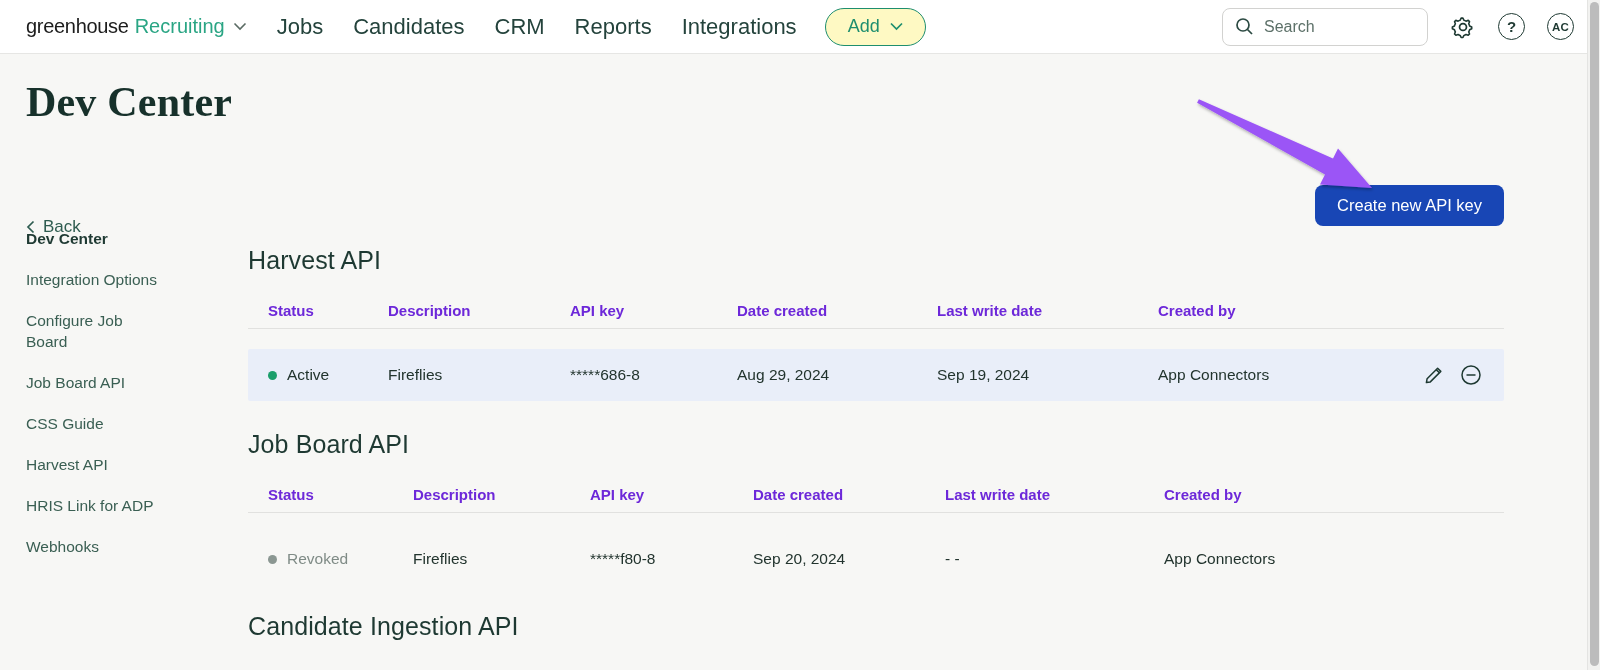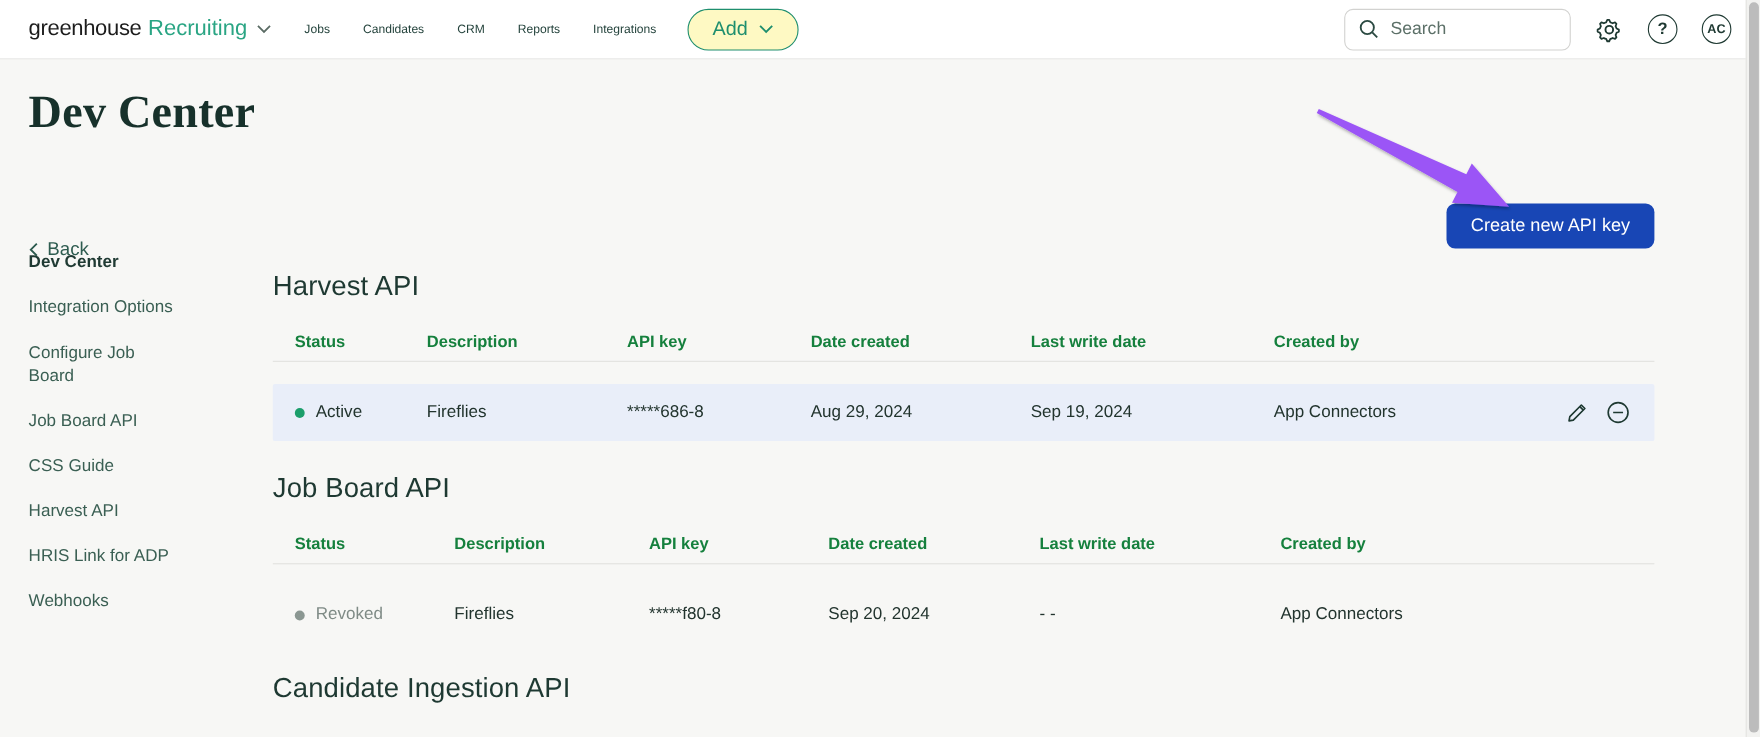--- a/index.html
+++ b/index.html
@@ -8,21 +8,21 @@
   .canvas { position:relative; width:1600px; height:670px; overflow:hidden; }
 
   
   .topbar { position:absolute; top:0; left:0; width:1600px; height:54px; background:#ffffff;
             border-bottom:1px solid #e6e6e4; display:flex; align-items:center; padding:0 26px; z-index:5; }
   .logo { display:flex; align-items:center; cursor:pointer; }
   .logo .brand { font-size:20px; font-weight:500; color:#1c1c1c; letter-spacing:-0.3px; }
   .logo .product { font-size:20px; font-weight:400; color:#2aa584; margin-left:6px; }
   .logo svg { margin-left:8px; }
   .main-nav { display:flex; align-items:center; gap:30px; margin-left:30px; }
-  .nav-item { font-size:11px; color:#24433c; cursor:pointer; white-space:nowrap; }
+  .nav-item { font-size:22px; color:#24433c; cursor:pointer; white-space:nowrap; }
   .add-btn { display:flex; align-items:center; gap:10px; margin-left:28px; height:38px; padding:0 22px;
              border:1.5px solid #1e8e6e; border-radius:19px; background:#fef9c3; color:#1e8e6e;
              font-size:18px; font-family:inherit; cursor:pointer; }
   .tb-right { margin-left:auto; display:flex; align-items:center; gap:22px; }
   .search-box { display:flex; align-items:center; width:206px; height:38px; border:1px solid #d2d2d0;
                 border-radius:8px; background:#fff; padding:0 12px; }
   .search-box input { border:none; outline:none; width:140px; font-size:16px; color:#1e3932;
                       font-family:inherit; background:transparent; margin-left:10px; }
   .search-box input::placeholder { color:#5c7068; }
   .icon-btn { display:flex; align-items:center; justify-content:center; cursor:pointer; }
@@ -49,21 +49,21 @@
                 background:#1846b5; color:#ffffff; border:none; border-radius:8px;
                 font-size:16.5px; font-weight:500; font-family:inherit; cursor:pointer; z-index:3; }
 
   
   .section { position:absolute; left:248px; right:96px; }
   .sec-harvest { top:246px; }
   .sec-job_board { top:430px; }
   .sec-candidate_ingestion { top:612px; }
   .section h2 { font-size:25px; font-weight:500; color:#1e3932; letter-spacing:0.1px; margin-bottom:18px; }
   .tbl-header { display:grid; align-items:center; height:36px; border-bottom:1px solid #e1e1df; }
-  .tbl-header .th { font-size:15px; font-weight:700; color:#15803d; padding-left:20px; }
+  .tbl-header .th { font-size:15px; font-weight:700; color:#6d28d9; padding-left:20px; }
   .tbl-row { display:grid; align-items:center; height:52px; margin-top:20px; border-radius:2px; }
   .tbl-row.highlighted { background:#e9eef9; }
   .cols-harvest  { grid-template-columns:120px 182px 167px 200px 221px 1fr 112px; }
   .cols-job_board { grid-template-columns:145px 177px 163px 192px 219px 1fr 112px; }
   .td { font-size:15.5px; color:#22342e; padding-left:20px; white-space:nowrap; }
   .status-cell { display:flex; align-items:center; gap:10px; }
   .dot { width:9px; height:9px; border-radius:50%; flex:none; }
   .dot.active { background:#1b9e6b; }
   .dot.revoked { background:#8b9792; }
   .status-text.revoked { color:#7f8b86; }

